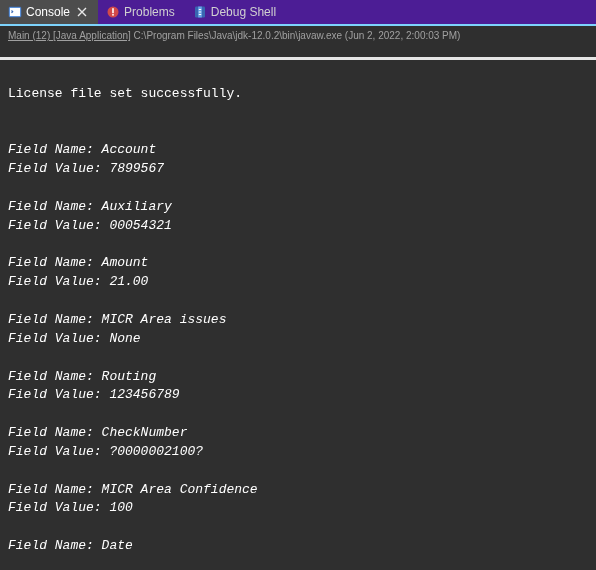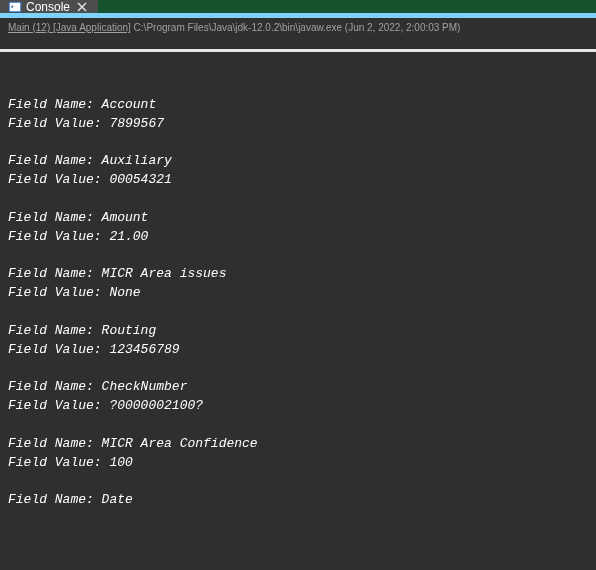--- a/index.html
+++ b/index.html
@@ -11,23 +11,23 @@
       width: 596px;
       height: 570px;
       background: #2f2f2f;
       font-family: "Segoe UI", Tahoma, Arial, sans-serif;
       font-size: 12px;
       overflow: hidden;
     }
     .tab-bar {
       display: flex;
       align-items: stretch;
-      background: #14532d;
-      border-bottom: 5px solid #7dd3fc;
-      height: 18px;
+      background: #4c1d95;
+      border-bottom: 2px solid #7dd3fc;
+      height: 26px;
     }
     .tab {
       display: inline-flex;
       align-items: center;
       gap: 4px;
       padding: 0 10px 0 8px;
       cursor: pointer;
       color: #d0d0d0;
       line-height: 26px;
     }
@@ -90,20 +90,43 @@
         <path d="M3.5 5.5 l1.2 1.2 l-1.2 1.2" stroke="#3b6bb3" stroke-width="1.2" fill="none"></path>
       </svg>
     </span>
     <span>Console</span>
     <span class="close-icon">
       <svg width="10" height="10" viewBox="0 0 10 10">
         <path d="M1 1 L9 9 M9 1 L1 9" stroke="#e8e8e8" stroke-width="1.4"></path>
       </svg>
     </span>
   </div>
+  <div class="tab">
+    <span class="tab-icon">
+      <svg width="14" height="14" viewBox="0 0 14 14">
+        <circle cx="7" cy="7" r="5.5" fill="#d24a4a"></circle>
+        <rect x="6.2" y="3.2" width="1.6" height="5" fill="#ffffff"></rect>
+        <rect x="6.2" y="9" width="1.6" height="1.6" fill="#ffffff"></rect>
+      </svg>
+    </span>
+    <span>Problems</span>
+  </div>
+  <div class="tab">
+    <span class="tab-icon">
+      <svg width="14" height="14" viewBox="0 0 14 14">
+        <rect x="2" y="1.5" width="10" height="11" rx="1.2" fill="#3866b0"></rect>
+        <rect x="5.2" y="1.5" width="3.6" height="11" fill="#6aa0e8"></rect>
+        <rect x="5.8" y="4" width="2.4" height="1" fill="#ffffff"></rect>
+        <rect x="5.8" y="6.5" width="2.4" height="1" fill="#ffffff"></rect>
+        <rect x="5.8" y="9" width="2.4" height="1" fill="#ffffff"></rect>
+      </svg>
+    </span>
+    <span>Debug Shell</span>
+  </div>
 </div>
 
 <div class="process-line"><span class="underline-link">Main (12) [Java Application]</span><span> C:\Program Files\Java\jdk-12.0.2\bin\javaw.exe (Jun 2, 2022, 2:00:03 PM)</span></div>
 
 <div class="console-output">
+<div>License file set successfully.</div>
 <div id="fields-container"><div class="field-block"><div class="field-line">Field Name: Account</div><div class="field-line">Field Value: 7899567</div></div><div class="field-block"><div class="field-line">Field Name: Auxiliary</div><div class="field-line">Field Value: 00054321</div></div><div class="field-block"><div class="field-line">Field Name: Amount</div><div class="field-line">Field Value: 21.00</div></div><div class="field-block"><div class="field-line">Field Name: MICR Area issues</div><div class="field-line">Field Value: None</div></div><div class="field-block"><div class="field-line">Field Name: Routing</div><div class="field-line">Field Value: 123456789</div></div><div class="field-block"><div class="field-line">Field Name: CheckNumber</div><div class="field-line">Field Value: ?0000002100?</div></div><div class="field-block"><div class="field-line">Field Name: MICR Area Confidence</div><div class="field-line">Field Value: 100</div></div><div class="field-block"><div class="field-line">Field Name: Date</div></div></div>
 
 </div>
 
 </body></html>

